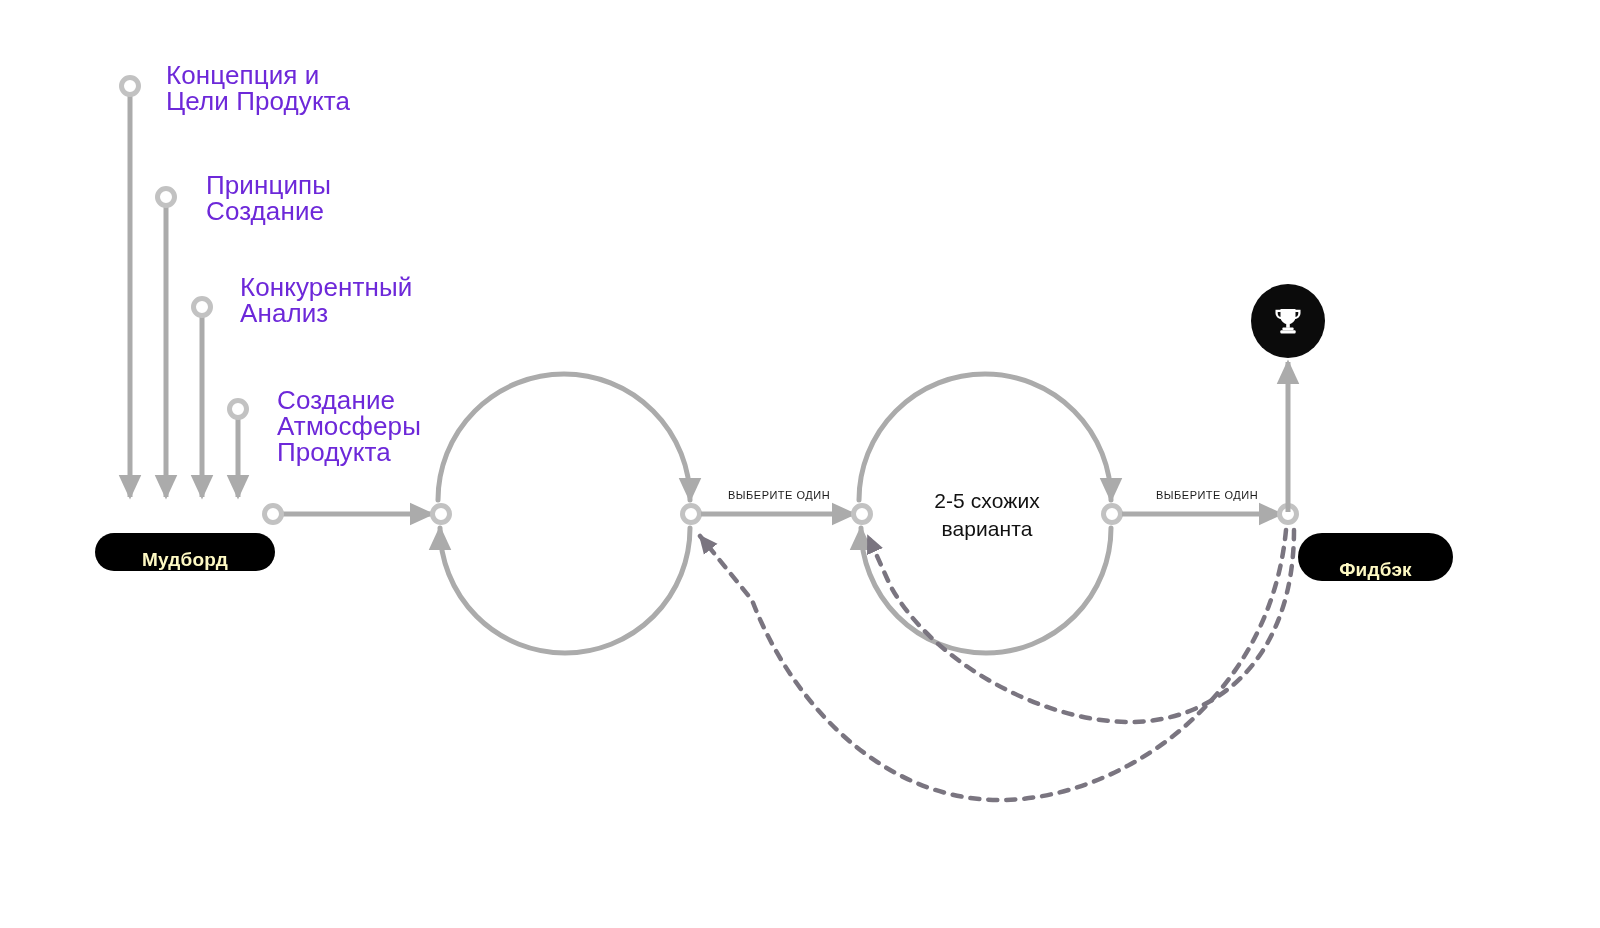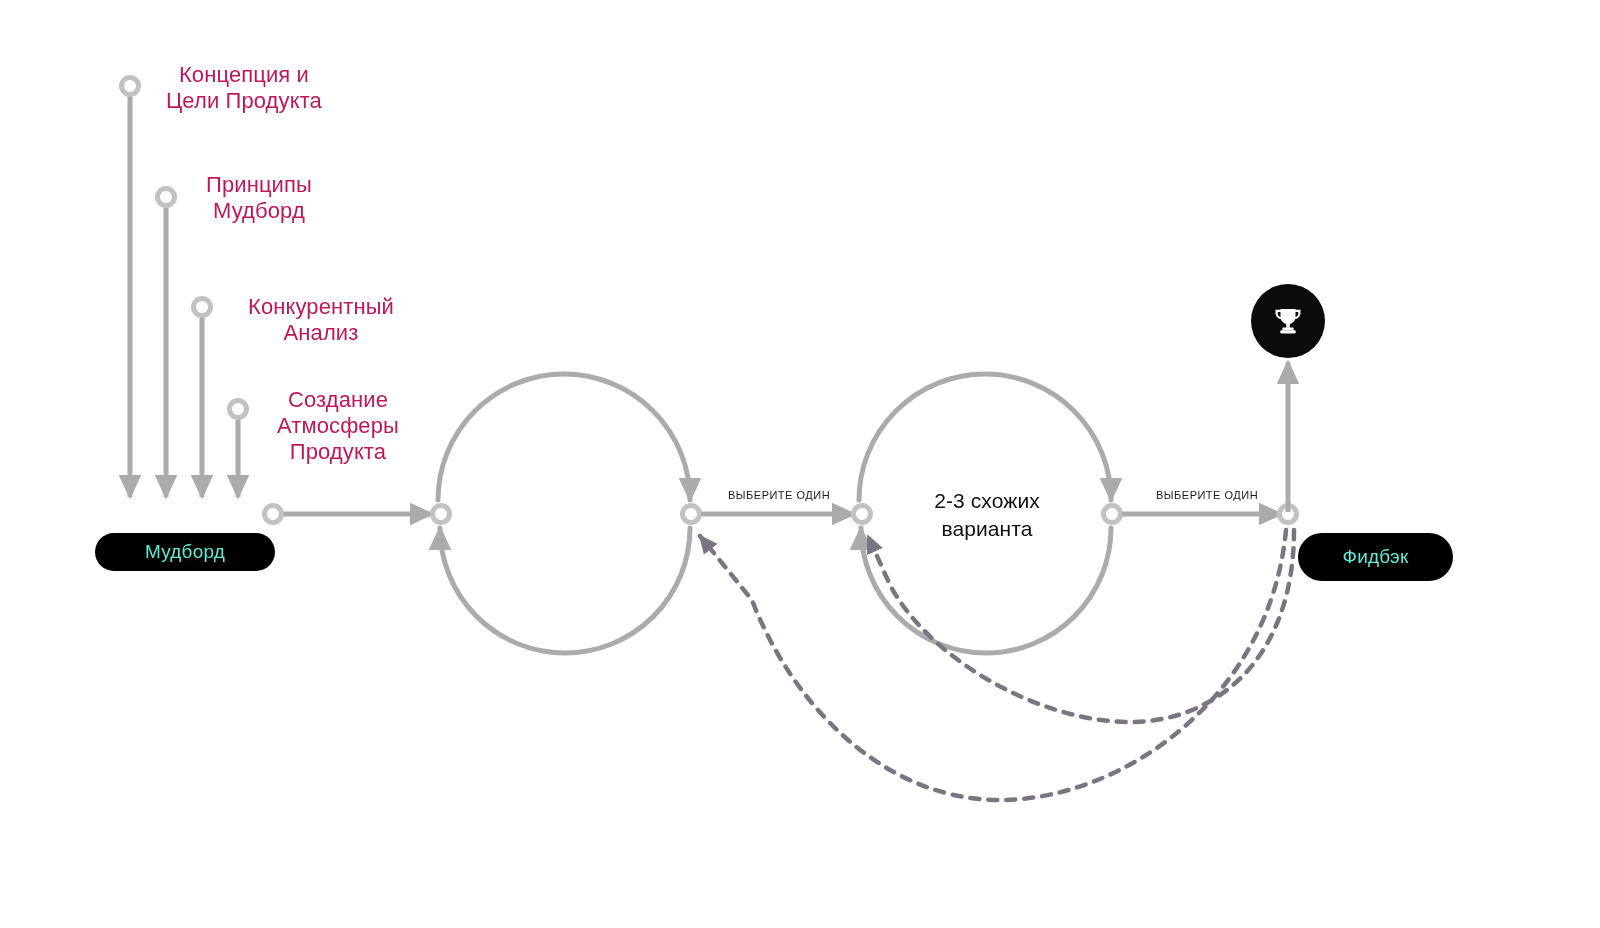--- a/index.html
+++ b/index.html
@@ -24,27 +24,26 @@
   svg#flow-canvas {
     position: absolute;
     left: 0;
     top: 0;
     width: 1600px;
     height: 928px;
     display: block;
   }
   .input-label {
     position: absolute;
-    font-size: 22px;
+    font-size: 26px;
     line-height: 26px;
-    color: #be185d;
+    color: #6d28d9;
     font-weight: 400;
     white-space: pre-line;
     letter-spacing: 0.1px;
-    text-align: center;
   }
   .loop-label {
     position: absolute;
     font-size: 21px;
     line-height: 28px;
     color: #111111;
     text-align: center;
     white-space: pre-line;
     letter-spacing: 0.1px;
   }
@@ -54,25 +53,25 @@
     letter-spacing: 0.5px;
     color: #1a1a1a;
     font-weight: 500;
     white-space: nowrap;
   }
   .pill {
     position: absolute;
     background: #000000;
     border-radius: 24px;
     display: flex;
-    align-items: center;
+    align-items: flex-end;
     justify-content: center;
-    color: #5eead4;
+    color: #fef9c3;
     font-size: 19px;
-    font-weight: 400;
+    font-weight: 700;
     letter-spacing: 0.2px;
   }
   .badge-circle {
     position: absolute;
     background: #0b0b0b;
     border-radius: 50%;
     display: flex;
     align-items: center;
     justify-content: center;
   }
@@ -141,28 +140,28 @@
 
     <g>
       <path d="M 1286 530 C 1270 700 1120 800 1000 800 C 880 800 790 700 752 600 L 700 536" fill="none" stroke="#7a7580" stroke-width="4.5" stroke-dasharray="9 9" stroke-linecap="round" marker-end="url(#arrow-dashed)"></path>
       <path d="M 1294 530 C 1294 660 1215 722 1130 722 C 1040 722 930 660 890 585 L 868 536" fill="none" stroke="#7a7580" stroke-width="4.5" stroke-dasharray="9 9" stroke-linecap="round" marker-end="url(#arrow-dashed)"></path>
     </g>
   </svg>
 
   <div class="input-label" style="left:166px; top:62px;">Концепция и
 Цели Продукта</div>
   <div class="input-label" style="left:206px; top:172px;">Принципы
-Мудборд</div>
-  <div class="input-label" style="left:240px; top:294px;margin-left:8px;">Конкурентный
+Создание</div>
+  <div class="input-label" style="left:240px; top:274px;">Конкурентный
 Анализ</div>
   <div class="input-label" style="left:277px; top:387px;">Создание
 Атмосферы
 Продукта</div>
 
-  <div class="loop-label" style="left:862px; top:487px; width:250px;">2-3 схожих
+  <div class="loop-label" style="left:862px; top:487px; width:250px;">2-5 схожих
 варианта</div>
 
   <div class="edge-label" style="left:728px; top:489px;">ВЫБЕРИТЕ ОДИН</div>
   <div class="edge-label" style="left:1156px; top:489px;">ВЫБЕРИТЕ ОДИН</div>
 
   <div class="pill" style="left:95px; top:533px; width:180px; height:38px;">
     <span>Мудборд</span>
   </div>
 
   <div class="pill" style="left:1298px; top:533px; width:155px; height:48px;">

